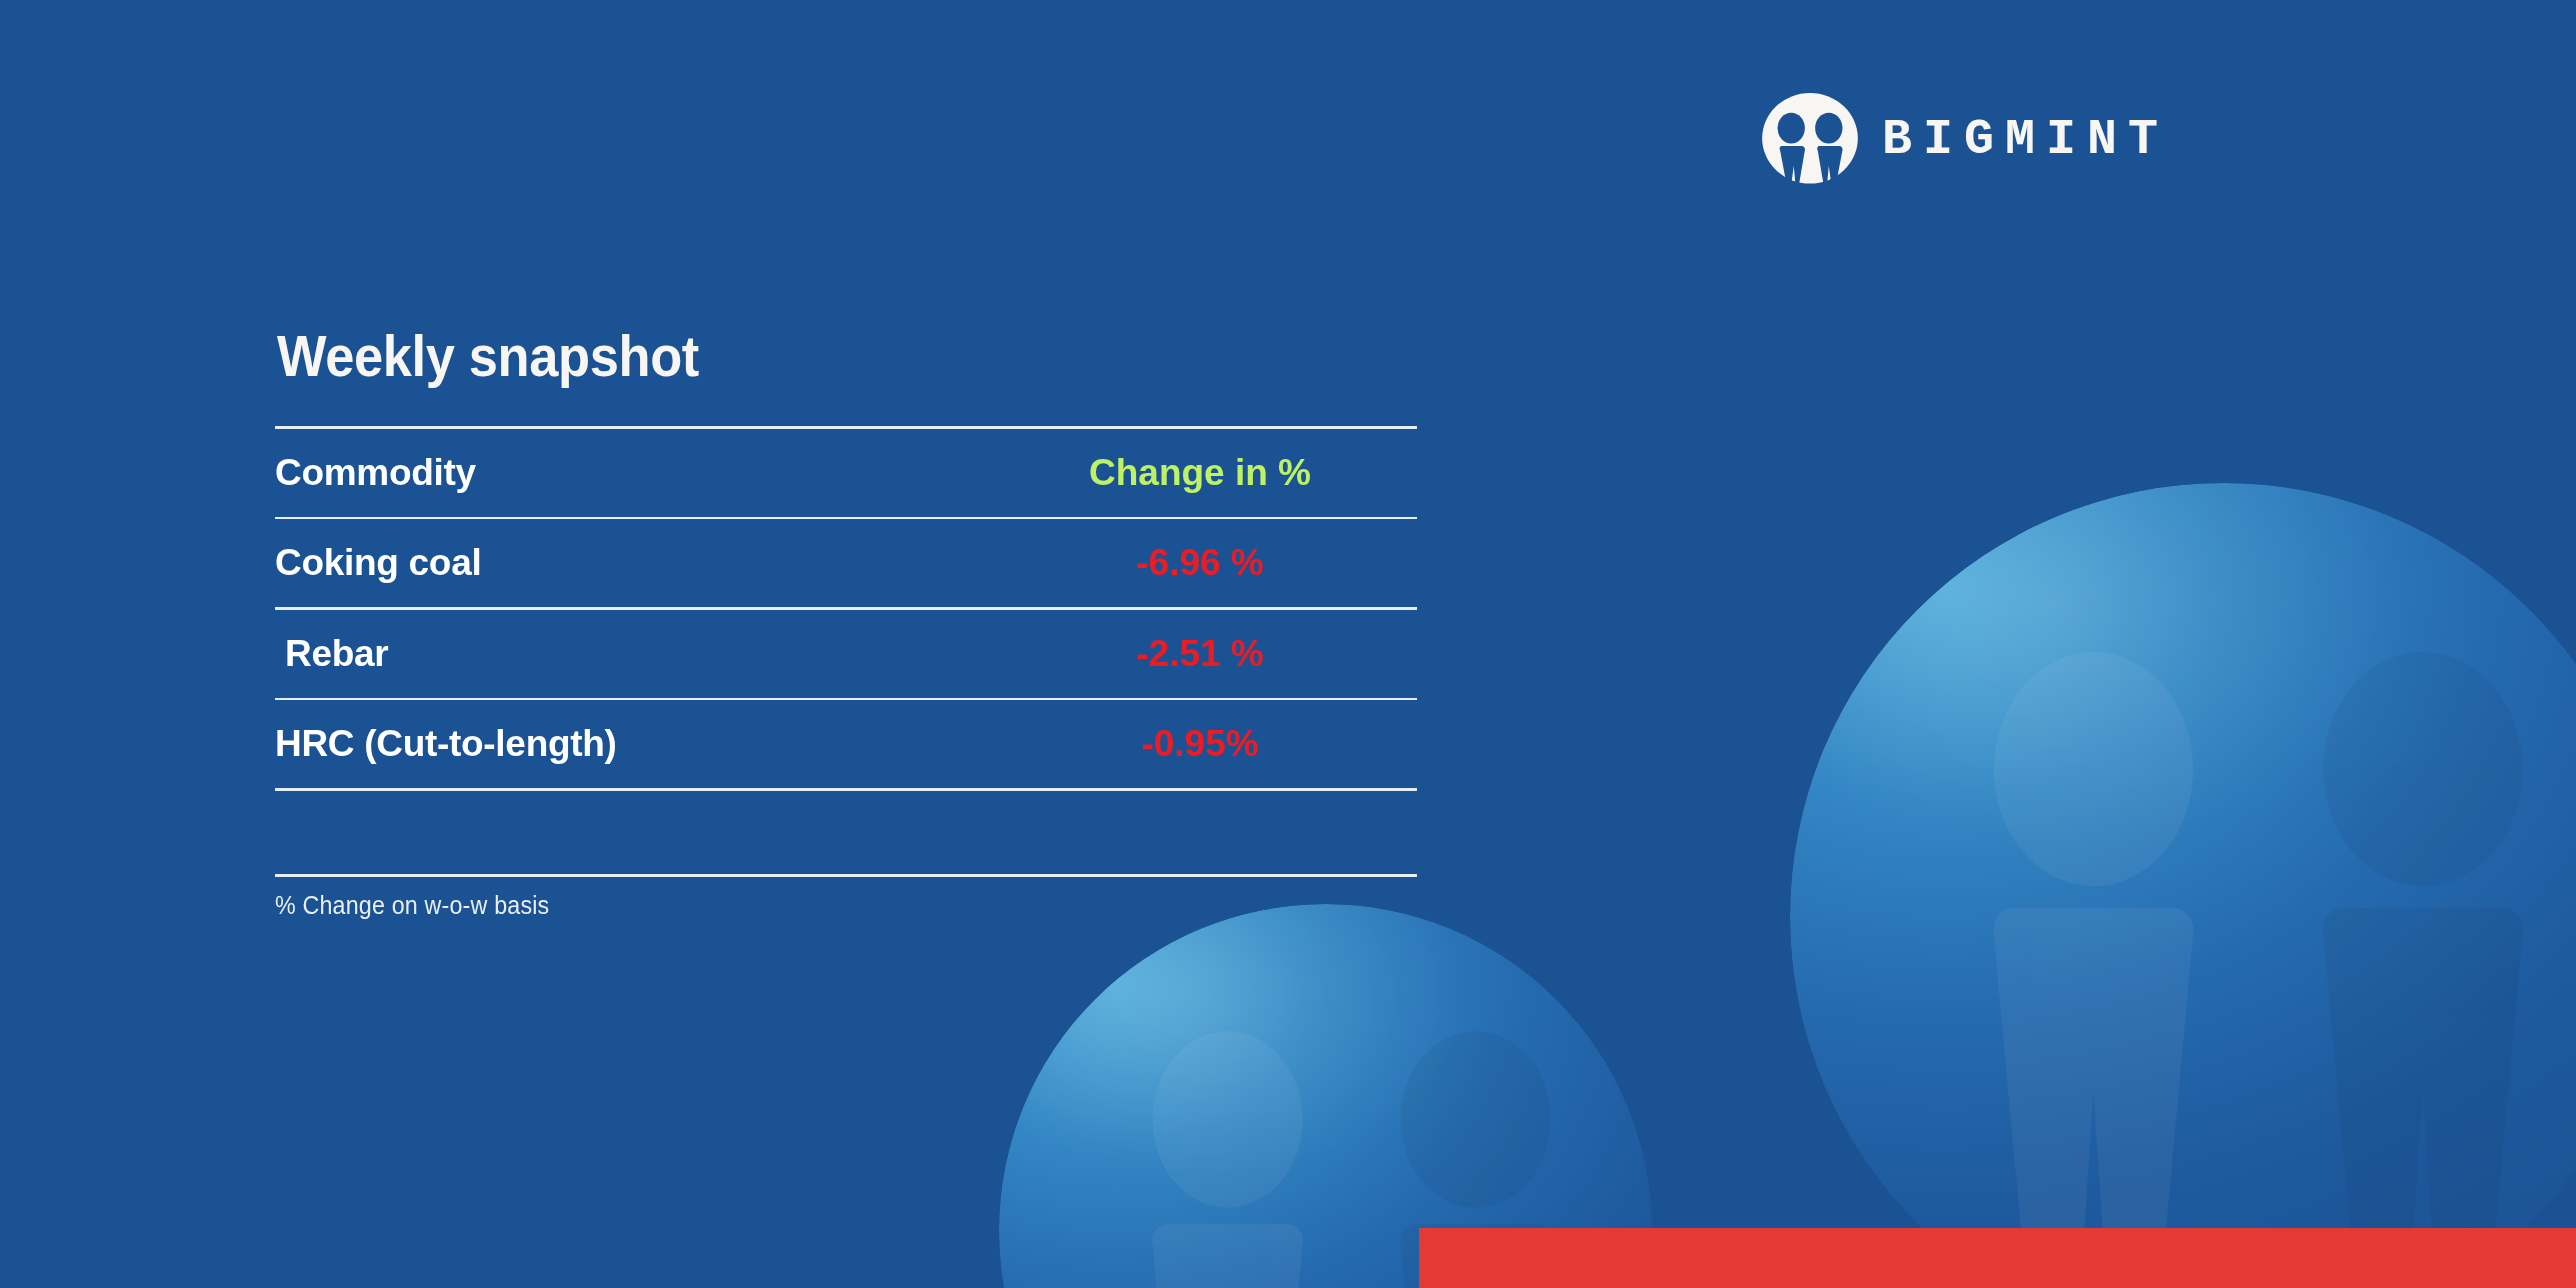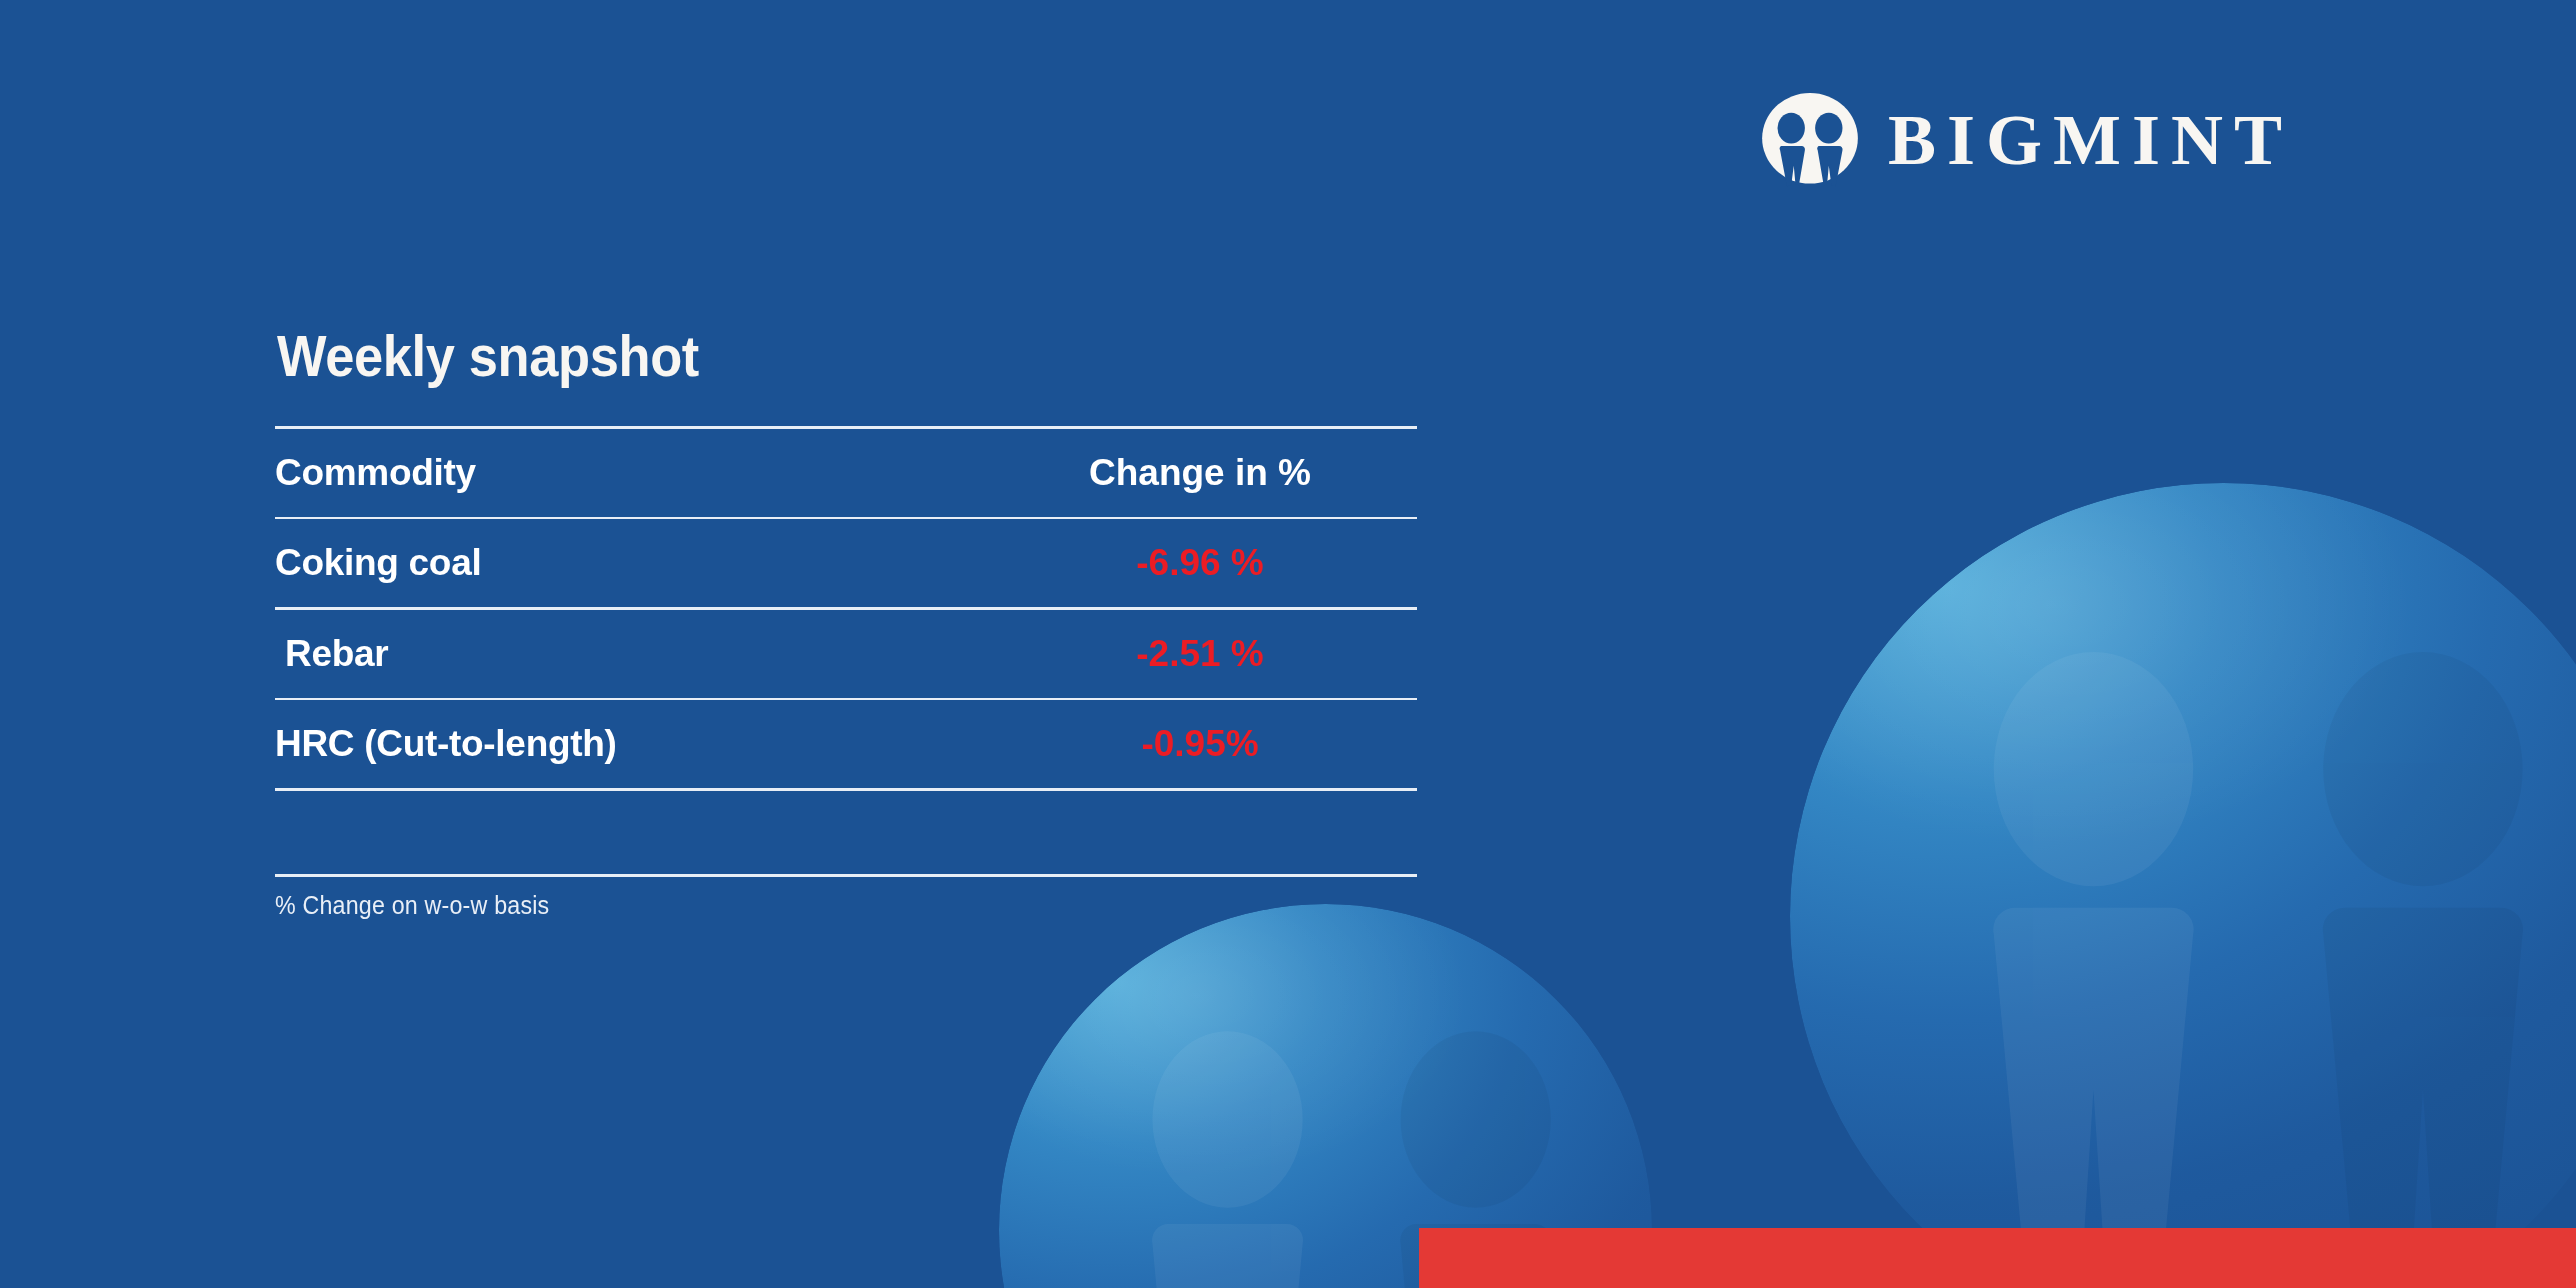--- a/index.html
+++ b/index.html
@@ -80,27 +80,27 @@
   #brand {
     position: absolute;
     left: 1756px;
     top: 93px;
     display: flex;
     align-items: center;
     height: 94px;
   }
   #brand-mark { width: 108px; height: 94px; display: block; }
   #brand-word {
-    margin-left: 24px;
+    margin-left: 18px;
     color: #f8f6f2;
-    font-size: 72px;
+    font-size: 50px;
     font-weight: bold;
     letter-spacing: 11px;
     line-height: 1;
-    font-family: Liberation Serif, serif;
+    font-family: Liberation Mono, monospace;
     white-space: nowrap;
   }
 
   
   #panel {
     position: absolute;
     left: 275px;
     top: 328px;
     width: 1142px;
   }
@@ -147,21 +147,21 @@
     white-space: pre;
   }
   .cell-value {
     font-size: 37px;
     font-weight: bold;
     text-align: center;
     height: 88px;
     vertical-align: middle;
     white-space: pre;
   }
-  .cell-value.hdr { color: #ffffff; }
+  .cell-value.hdr { color: #bef264; }
   .cell-value.neg { color: #ec1c24; }
   .cell-spacer { height: 83px; }
 
   #footnote {
     position: absolute;
     left: 275px;
     top: 891px;
     color: #e9eff7;
     font-size: 25px;
     font-weight: normal;

